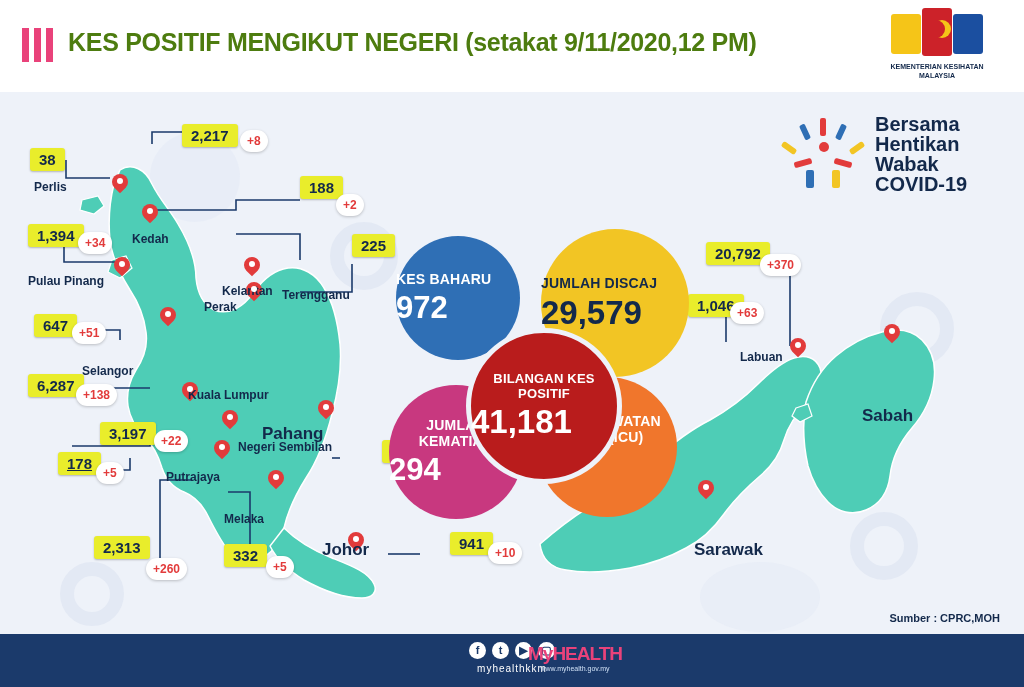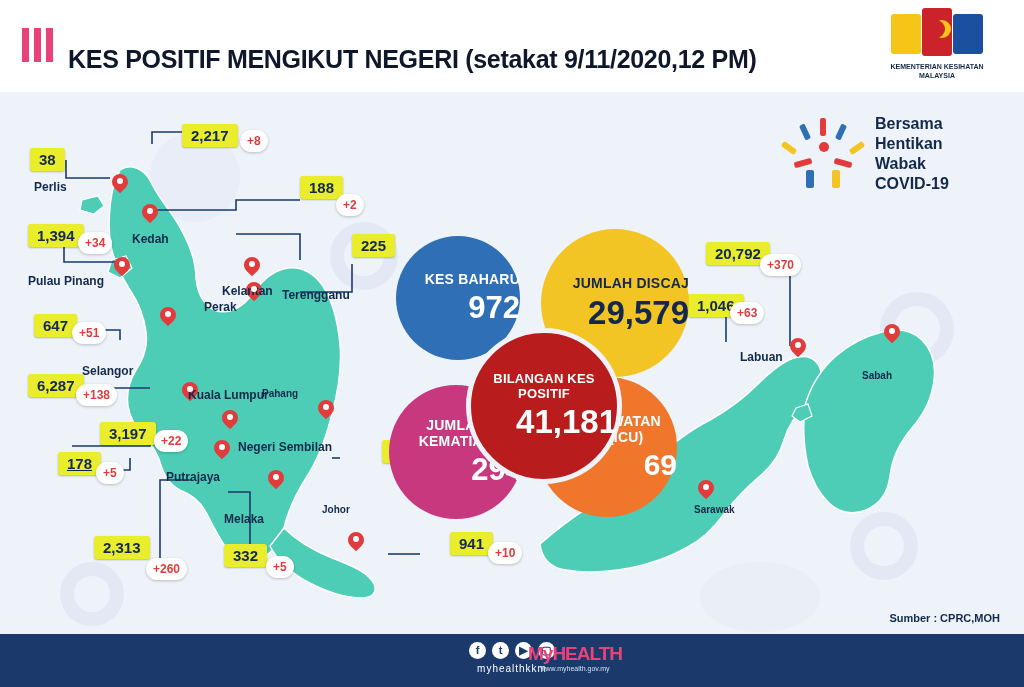--- a/index.html
+++ b/index.html
@@ -12,22 +12,22 @@
   .root{position:relative;width:1024px;height:687px;}
 
   
   .header{
     position:absolute;left:0;top:0;width:1024px;height:92px;background:#ffffff;
     border-bottom:3px solid #1b3a6b;
   }
   .hdr-bars{position:absolute;left:22px;top:28px;display:flex;gap:5px;}
   .hdr-bars i{display:block;width:7px;height:34px;background:#e9427a;}
   .hdr-title{
-    position:absolute;left:68px;top:45px;
-    font-size:25px;font-weight:bold;color:#0f172a;letter-spacing:-0.3px;
+    position:absolute;left:68px;top:28px;
+    font-size:25px;font-weight:bold;color:#4d7c0f;letter-spacing:-0.3px;
     white-space:nowrap;
   }
   .crest{position:absolute;right:22px;top:8px;width:130px;text-align:center;}
   .crest-img{width:92px;height:52px;margin:0 auto;position:relative;}
   .crest-img .c1{position:absolute;left:0;top:6px;width:30px;height:40px;background:#f5c518;border-radius:3px;}
   .crest-img .c2{position:absolute;left:31px;top:0px;width:30px;height:48px;background:#cc2229;border-radius:3px;}
   .crest-img .c3{position:absolute;left:62px;top:6px;width:30px;height:40px;background:#1b4fa0;border-radius:3px;}
   .crest-img .moon{position:absolute;left:36px;top:12px;width:18px;height:18px;border-radius:50%;
     box-shadow:6px 0 0 0 #f5c518;background:transparent;}
   .crest-txt{font-size:7px;font-weight:bold;color:#13294b;line-height:9px;margin-top:2px;}
@@ -40,40 +40,40 @@
   }
   .blob{position:absolute;border-radius:50%;background:#e4eaf5;}
   .virus{position:absolute;border-radius:50%;border:14px solid #e3e9f4;}
   .virus:before,.virus:after{content:"";position:absolute;border-radius:50%;background:#e3e9f4;}
 
   
   .map{position:absolute;left:0;top:0;width:1024px;height:542px;}
 
   
   .bub{position:absolute;border-radius:50%;display:flex;flex-direction:column;
-       align-items:flex-end;justify-content:center;text-align:center;color:#fff;}
+       align-items:flex-start;justify-content:center;text-align:center;color:#fff;}
   .bub .lbl{font-size:14px;font-weight:bold;line-height:16px;letter-spacing:0.2px;}
   .bub .val{font-weight:bold;}
 
   #bub-baharu{left:396px;top:144px;width:124px;height:124px;background:#2f6fb5;}
   #bub-baharu .val{font-size:31px;margin-top:3px;}
   #bub-discaj{left:541px;top:137px;width:148px;height:148px;background:#f2c524;color:#13294b;}
   #bub-discaj .val{font-size:33px;margin-top:3px;}
   #bub-kematian{left:389px;top:293px;width:134px;height:134px;background:#c8387f;}
   #bub-kematian .val{font-size:31px;margin-top:3px;}
   #bub-icu{left:537px;top:285px;width:140px;height:140px;background:#f0762c;}
   #bub-icu .val{font-size:30px;margin-top:3px;}
   #bub-total{left:466px;top:236px;width:146px;height:146px;background:#b91c1c;z-index:4;
              border:5px solid #eef2f9;}
   #bub-total .lbl{font-size:13px;line-height:15px;}
   #bub-total .val{font-size:33px;margin-top:2px;}
 
   
   .state{position:absolute;font-size:12px;font-weight:bold;color:#13294b;white-space:nowrap;}
-  .state.big{font-size:10px;}
+  .state.big{font-size:17px;margin-top:36px;}
 
   
   .chip{
     position:absolute;background:#e9ed2b;color:#13294b;
     font-size:15px;font-weight:bold;
     padding:3px 9px;border-radius:3px;white-space:nowrap;
     box-shadow:0 1px 2px rgba(0,0,0,.25);
   }
   .delta{
     position:absolute;background:#ffffff;color:#e23b3b;
@@ -85,21 +85,21 @@
   .pin:before{
     content:"";position:absolute;left:0;top:0;width:16px;height:16px;border-radius:50% 50% 50% 0;
     background:#e23b3b;transform:rotate(-45deg);
   }
   .pin:after{
     content:"";position:absolute;left:5px;top:4px;width:6px;height:6px;border-radius:50%;background:#fff;z-index:2;
   }
 
   
   .bersama{position:absolute;left:780px;top:18px;width:230px;height:92px;}
-  .bersama .txt{position:absolute;left:95px;top:4px;color:#13294b;font-weight:bold;font-size:16px;line-height:20px;}
+  .bersama .txt{position:absolute;left:95px;top:4px;color:#13294b;font-weight:bold;font-size:20px;line-height:20px;}
   .bersama .txt .c19{color:#13294b;}
   .burst{position:absolute;left:0;top:8px;width:88px;height:74px;}
   .burst span{position:absolute;display:block;border-radius:2px;}
 
   .sumber{position:absolute;right:24px;bottom:10px;font-size:11px;font-weight:bold;color:#13294b;}
 
   
   .footer{position:absolute;left:0;top:634px;width:1024px;height:53px;background:#1b3a6b;}
   .social{position:absolute;left:50%;top:8px;transform:translateX(-50%);text-align:center;}
   .social .icons{display:flex;gap:6px;justify-content:center;}

